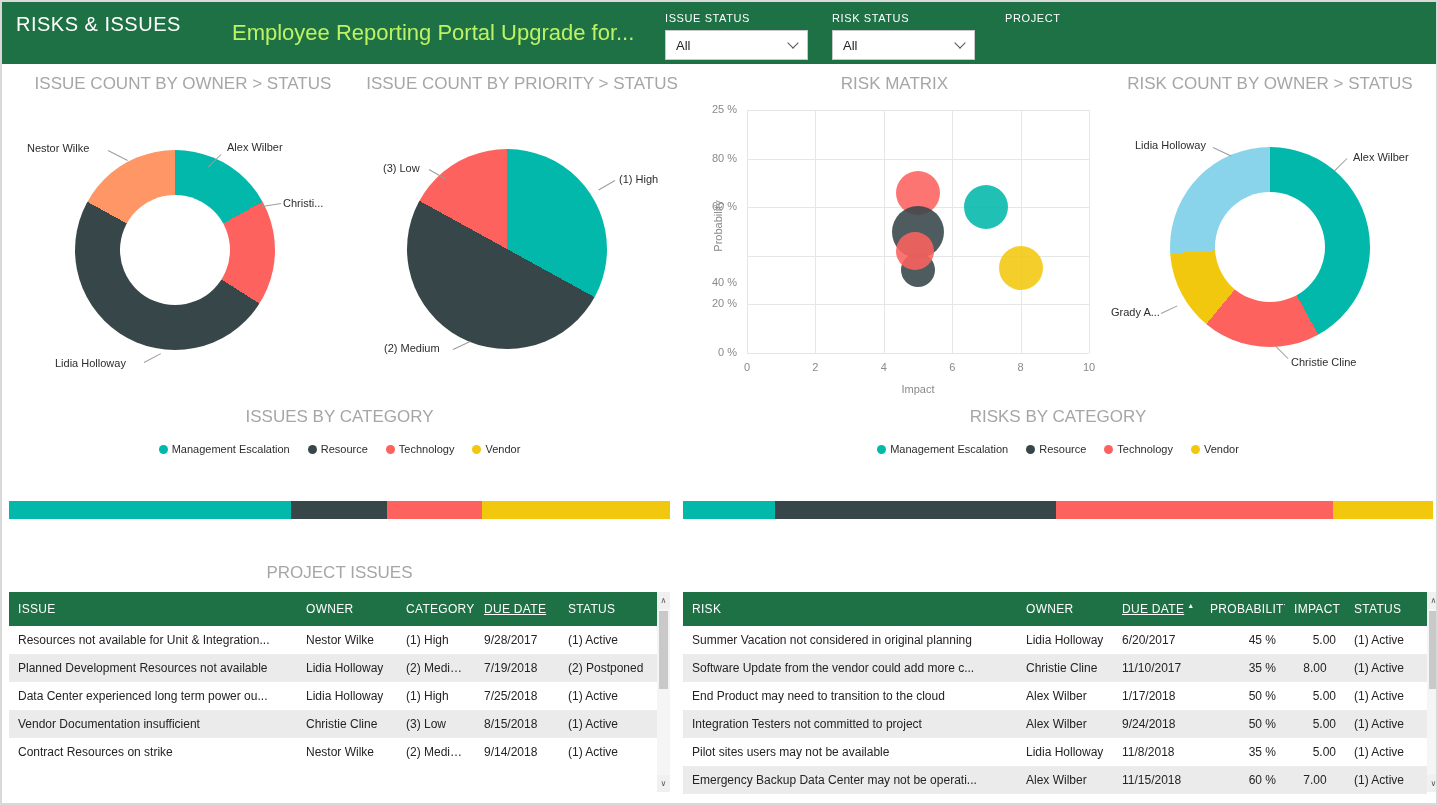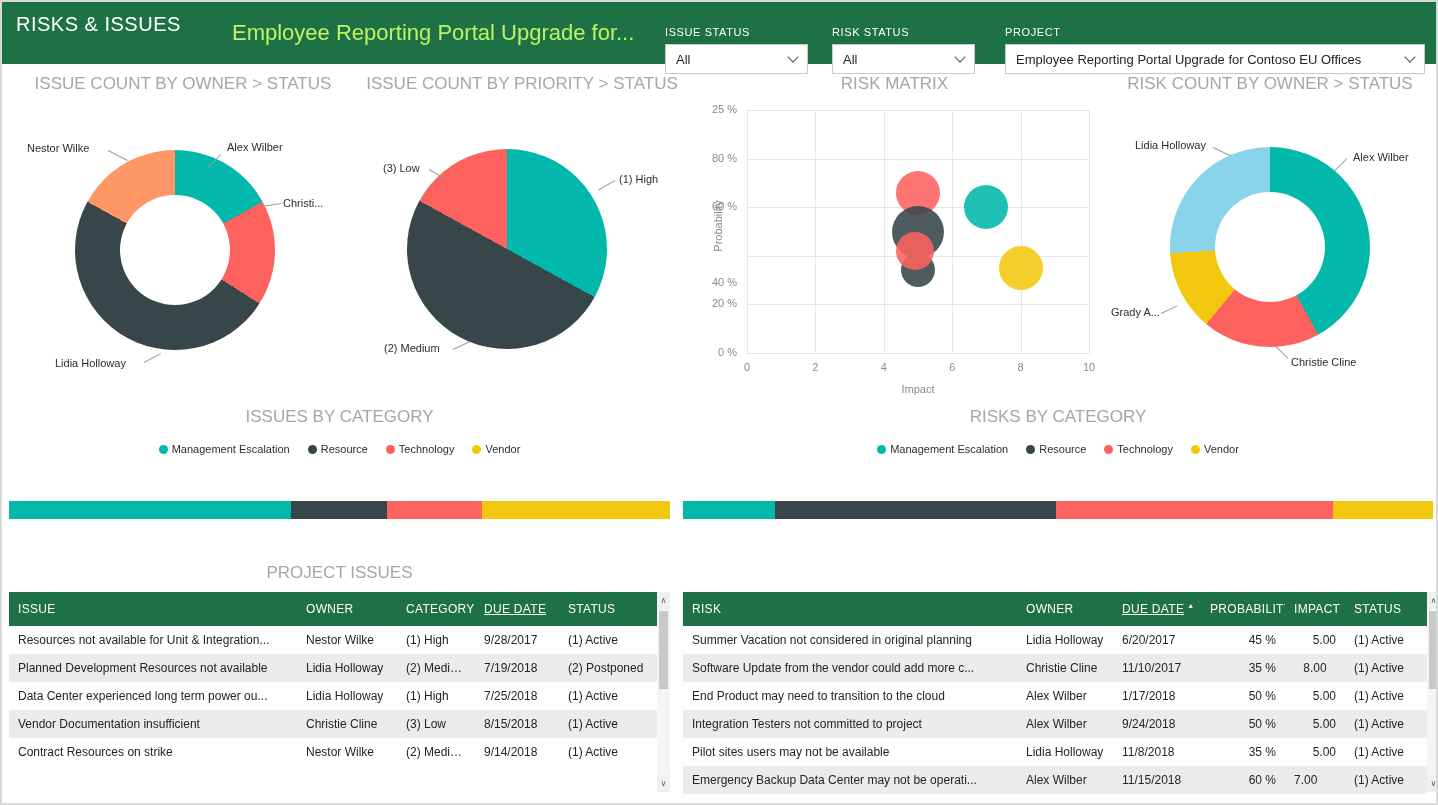--- a/index.html
+++ b/index.html
@@ -5,21 +5,21 @@
 <style>
   *{margin:0;padding:0;box-sizing:border-box}
   html,body{background:#e9e9e9}
   body{font-family:"Liberation Sans",sans-serif}
   .page{position:relative;width:1438px;height:805px;background:#fff;border:2px solid #d9d9d9;overflow:hidden}
 
   
   .topbar{position:absolute;left:0;top:0;width:100%;height:62px;background:#1e7145}
   .app-title{position:absolute;left:14px;top:11px;color:#fff;font-size:20px;letter-spacing:.5px;font-weight:400}
   .page-title{position:absolute;left:230px;top:18px;color:#bef264;font-size:22px;font-weight:300;white-space:nowrap}
-  .filter{position:absolute;top:14px;height:48px}
+  .filter{position:absolute;top:0;height:48px}
   .filter-label{position:absolute;top:10px;left:0;color:#fff;font-size:11px;letter-spacing:.6px}
   .dropdown{position:absolute;top:28px;left:0;height:30px;background:#fff;border:1px solid #c8c8c8;
             display:flex;align-items:center;padding:0 10px;font-size:13px;color:#252423;cursor:pointer}
   .dropdown .val{overflow:hidden;white-space:nowrap;text-overflow:ellipsis;flex:1}
   .chev{width:8px;height:8px;border-right:1.6px solid #555;border-bottom:1.6px solid #555;
         transform:rotate(45deg);margin-left:8px;margin-top:-4px;flex:none}
 
   
   .card{position:absolute}
   .chart-title,.section-title{position:absolute;left:0;width:100%;text-align:center;
@@ -92,24 +92,20 @@
     <div class="filter" style="left:830px;width:143px">
       <div class="filter-label">RISK STATUS</div>
       <div class="dropdown" style="width:143px">
         <span class="val">All</span>
         <span class="chev"></span>
       </div>
     </div>
 
     <div class="filter" style="left:1003px;width:420px">
       <div class="filter-label">PROJECT</div>
-      <div class="dropdown" style="width:420px">
-        <span class="val">Employee Reporting Portal Upgrade for Contoso EU Offices</span>
-        <span class="chev"></span>
-      </div>
     </div>
   </header>
 
   <section class="card" style="left:7px;top:68px;width:348px;height:335px">
     <h2 class="chart-title">ISSUE COUNT BY OWNER &gt; STATUS</h2>
     <div class="donut" style="left: 66px; top: 80px; width: 200px; height: 200px; background: conic-gradient(rgb(1, 184, 170) 0%, rgb(1, 184, 170) 17%, rgb(253, 98, 94) 17%, rgb(253, 98, 94) 34%, rgb(55, 70, 73) 34%, rgb(55, 70, 73) 83%, rgb(254, 150, 102) 83%, rgb(254, 150, 102) 100%);">
       <div class="hole"></div>
     </div>
     <div class="callout" style="left:18px;top:72px">Nestor Wilke</div>
     <div class="callout" style="left:218px;top:71px">Alex Wilber</div>
@@ -345,21 +341,21 @@
             <td>11/8/2018</td>
             <td style="text-align: right;">35 %</td>
             <td style="text-align: right;">5.00</td>
             <td>(1) Active</td>
           </tr>
           <tr>
             <td>Emergency Backup Data Center may not be operati...</td>
             <td>Alex Wilber</td>
             <td>11/15/2018</td>
             <td style="text-align: right;">60 %</td>
-            <td style="text-align: left;">7.00</td>
+            <td style="text-align: center;">7.00</td>
             <td>(1) Active</td>
           </tr>
         </tbody>
     </table>
     <div class="scrollbar">
       <div class="sb-btn up">∧</div>
       <div class="sb-thumb"></div>
       <div class="sb-btn down">∨</div>
     </div>
   </div>

